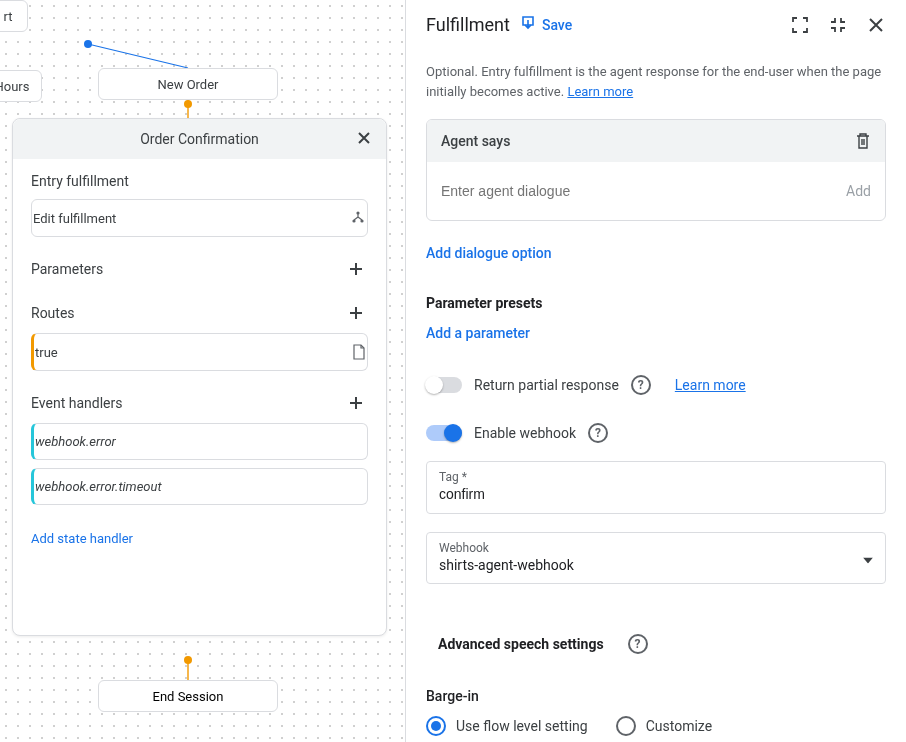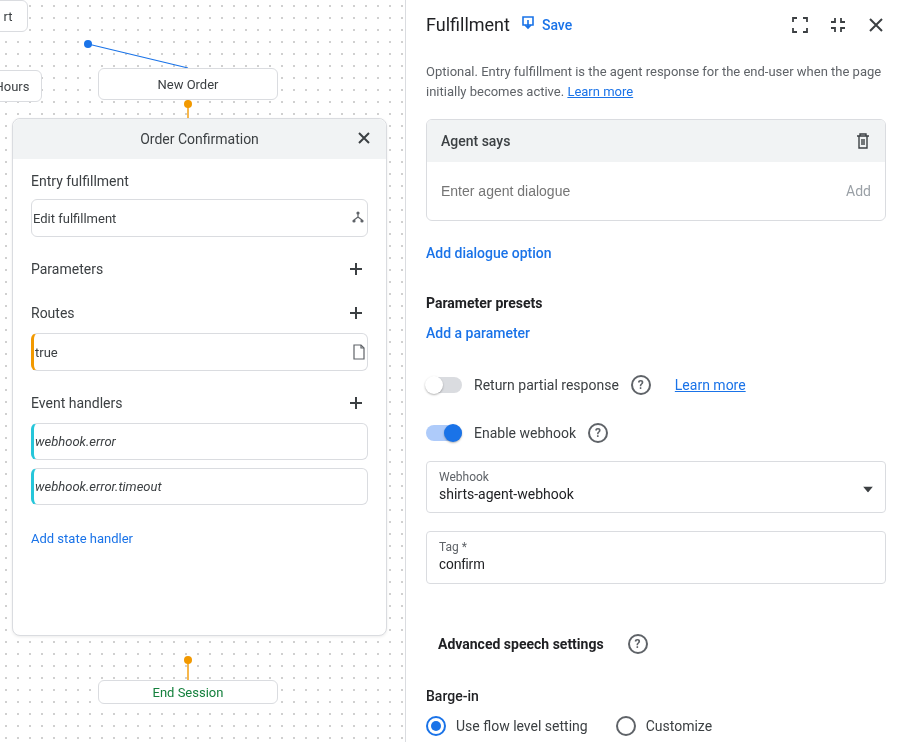--- a/index.html
+++ b/index.html
@@ -111,26 +111,26 @@
   }
   .card.accent-orange { border-left: 3px solid #f29900; }
   .card.accent-cyan { border-left: 3px solid #26c6da; font-style: italic; }
   .link-blue { color: #1a73e8; font-size: 13px; cursor: pointer; margin-top: 18px; display:inline-block; }
 
   .end-session {
     position: absolute;
     left: 98px;
     top: 680px;
     width: 180px;
-    height: 24px;
+    height: 32px;
     background:#fff;
     border:1px solid #dadce0;
     border-radius:6px;
     display:flex;align-items:center;justify-content:center;
-    font-size:13px;color:#15803d;
+    font-size:13px;color:#000000;
   }
 
   
   .right {
     flex: 1;
     height: 100%;
     border-left: 1px solid #dadce0;
     display: flex;
     flex-direction: column;
     overflow-y: auto;
@@ -398,34 +398,34 @@
 
     <div class="toggle-row" style="margin-top:28px">
       <div class="toggle on">
           <div class="knob"></div>
         </div>
       <span class="toggle-label">Enable webhook</span>
       <div class="help-circle">?</div>
     </div>
 
     <div class="field-wrap">
+      <div class="field-label">Tag *</div>
+      <input class="field-input" type="text" value="confirm" style="">
+    </div>
+
+    <div class="field-wrap">
       <div class="field-label">Webhook</div>
       <div class="field-value">shirts-agent-webhook</div>
       <span class="field-caret">
         <svg width="10" height="6" viewBox="0 0 10 6">
             <path d="M0 0 L5 6 L10 0 Z" fill="#3c4043"></path>
           </svg>
       </span>
     </div>
 
-    <div class="field-wrap">
-      <div class="field-label">Tag *</div>
-      <input class="field-input" type="text" value="confirm" style="">
-    </div>
-
     <div style="display:flex;align-items:center;gap:12px;margin-top:40px">
       <span class="subheading" style="margin:12px">Advanced speech settings</span>
       <div class="help-circle">?</div>
     </div>
 
     <div class="subheading" style="font-weight:500;margin-top:24px">Barge-in</div>
     <div class="radio-row">
       <div class="radio-item">
         <div class="radio selected"></div>
         <span class="radio-label">Use flow level setting</span>

